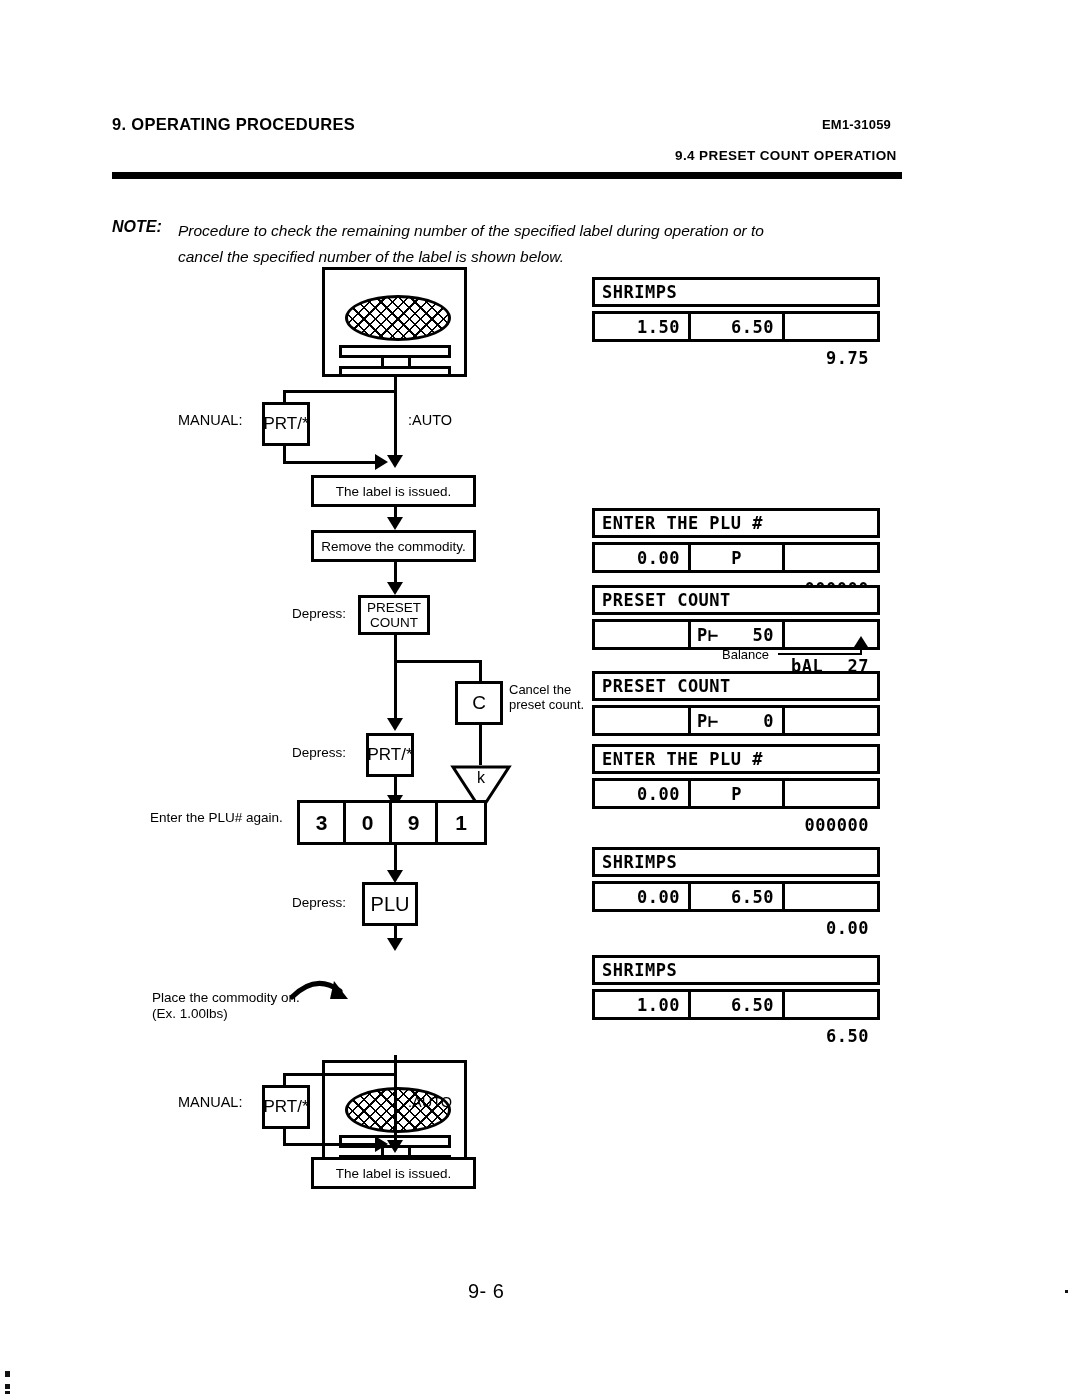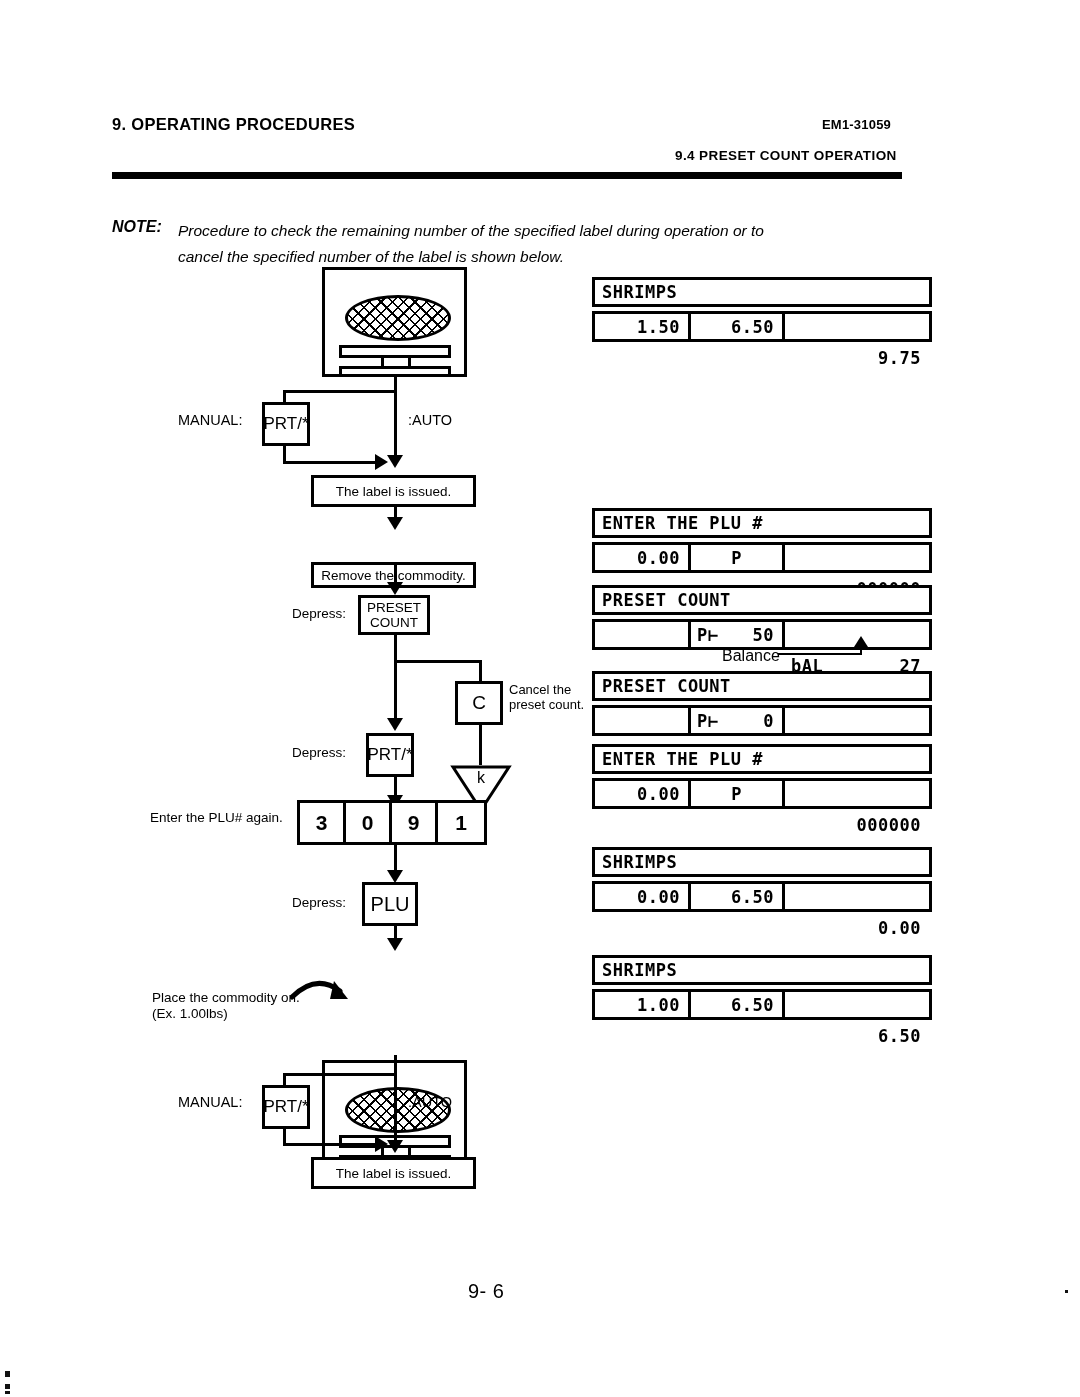--- a/index.html
+++ b/index.html
@@ -163,21 +163,21 @@
   .tri-connector .lbl {
     position: absolute;
     left: 0; right: 0; top: 6px;
     text-align: center;
     font-size: 16px;
   }
 
   
   .disp {
     position: absolute;
-    width: 340px;
+    width: 288px;
   }
   .disp-title {
     border: 3px solid #000;
     height: 30px;
     box-sizing: border-box;
     display: flex; align-items: center;
     padding-left: 7px;
     font-family: "DejaVu Sans Mono", monospace;
     font-size: 17px;
     font-weight: bold;
@@ -211,21 +211,21 @@
     justify-content: space-between;
     padding-left: 6px; padding-right: 8px;
   }
   .c-w1 { width: 96px; }
   .c-w2 { width: 94px; }
   .c-w3 { flex: 1; margin-top: 44px; }
 
   
   #balance-note {
     position: absolute;
-    font-size: 16px;
+    font-size: 13px;
   }
 
   
   #page-number {
     left: 468px; top: 1280px;
     font-size: 20px; font-weight: normal;
     letter-spacing: 0.5px;
   }
 
   
@@ -271,21 +271,21 @@
 
   <div class="abs key" style="left:262px; top:402px; width:48px; height:44px;">PRT/*</div>
 
   <div class="abs side-label" style="left:408px; top:412px;">:AUTO</div>
 
   <div class="abs step-box" style="left:311px; top:475px; width:165px; height:32px;">The label is issued.</div>
 
   <div class="abs vline" style="left:394px; top:507px; height:14px;"></div>
   <div class="abs arrow-down" style="left:387px; top:517px;"></div>
 
-  <div class="abs step-box" style="left:311px; top:530px; width:165px; height:26px;margin-top:32px;">Remove the commodity.</div>
+  <div class="abs step-box" style="left:311px; top:530px; width:165px; height:32px;">Remove the commodity.</div>
 
   <div class="abs vline" style="left:394px; top:562px; height:24px;"></div>
   <div class="abs arrow-down" style="left:387px; top:582px;"></div>
 
   <div class="abs depress-label" style="left:286px; top:606px; width:60px;">Depress:</div>
 
   <div class="abs key small" style="left:358px; top:595px; width:72px; height:40px; flex-direction:column;">
     <span>PRESET</span>
     <span>COUNT</span>
   </div>

